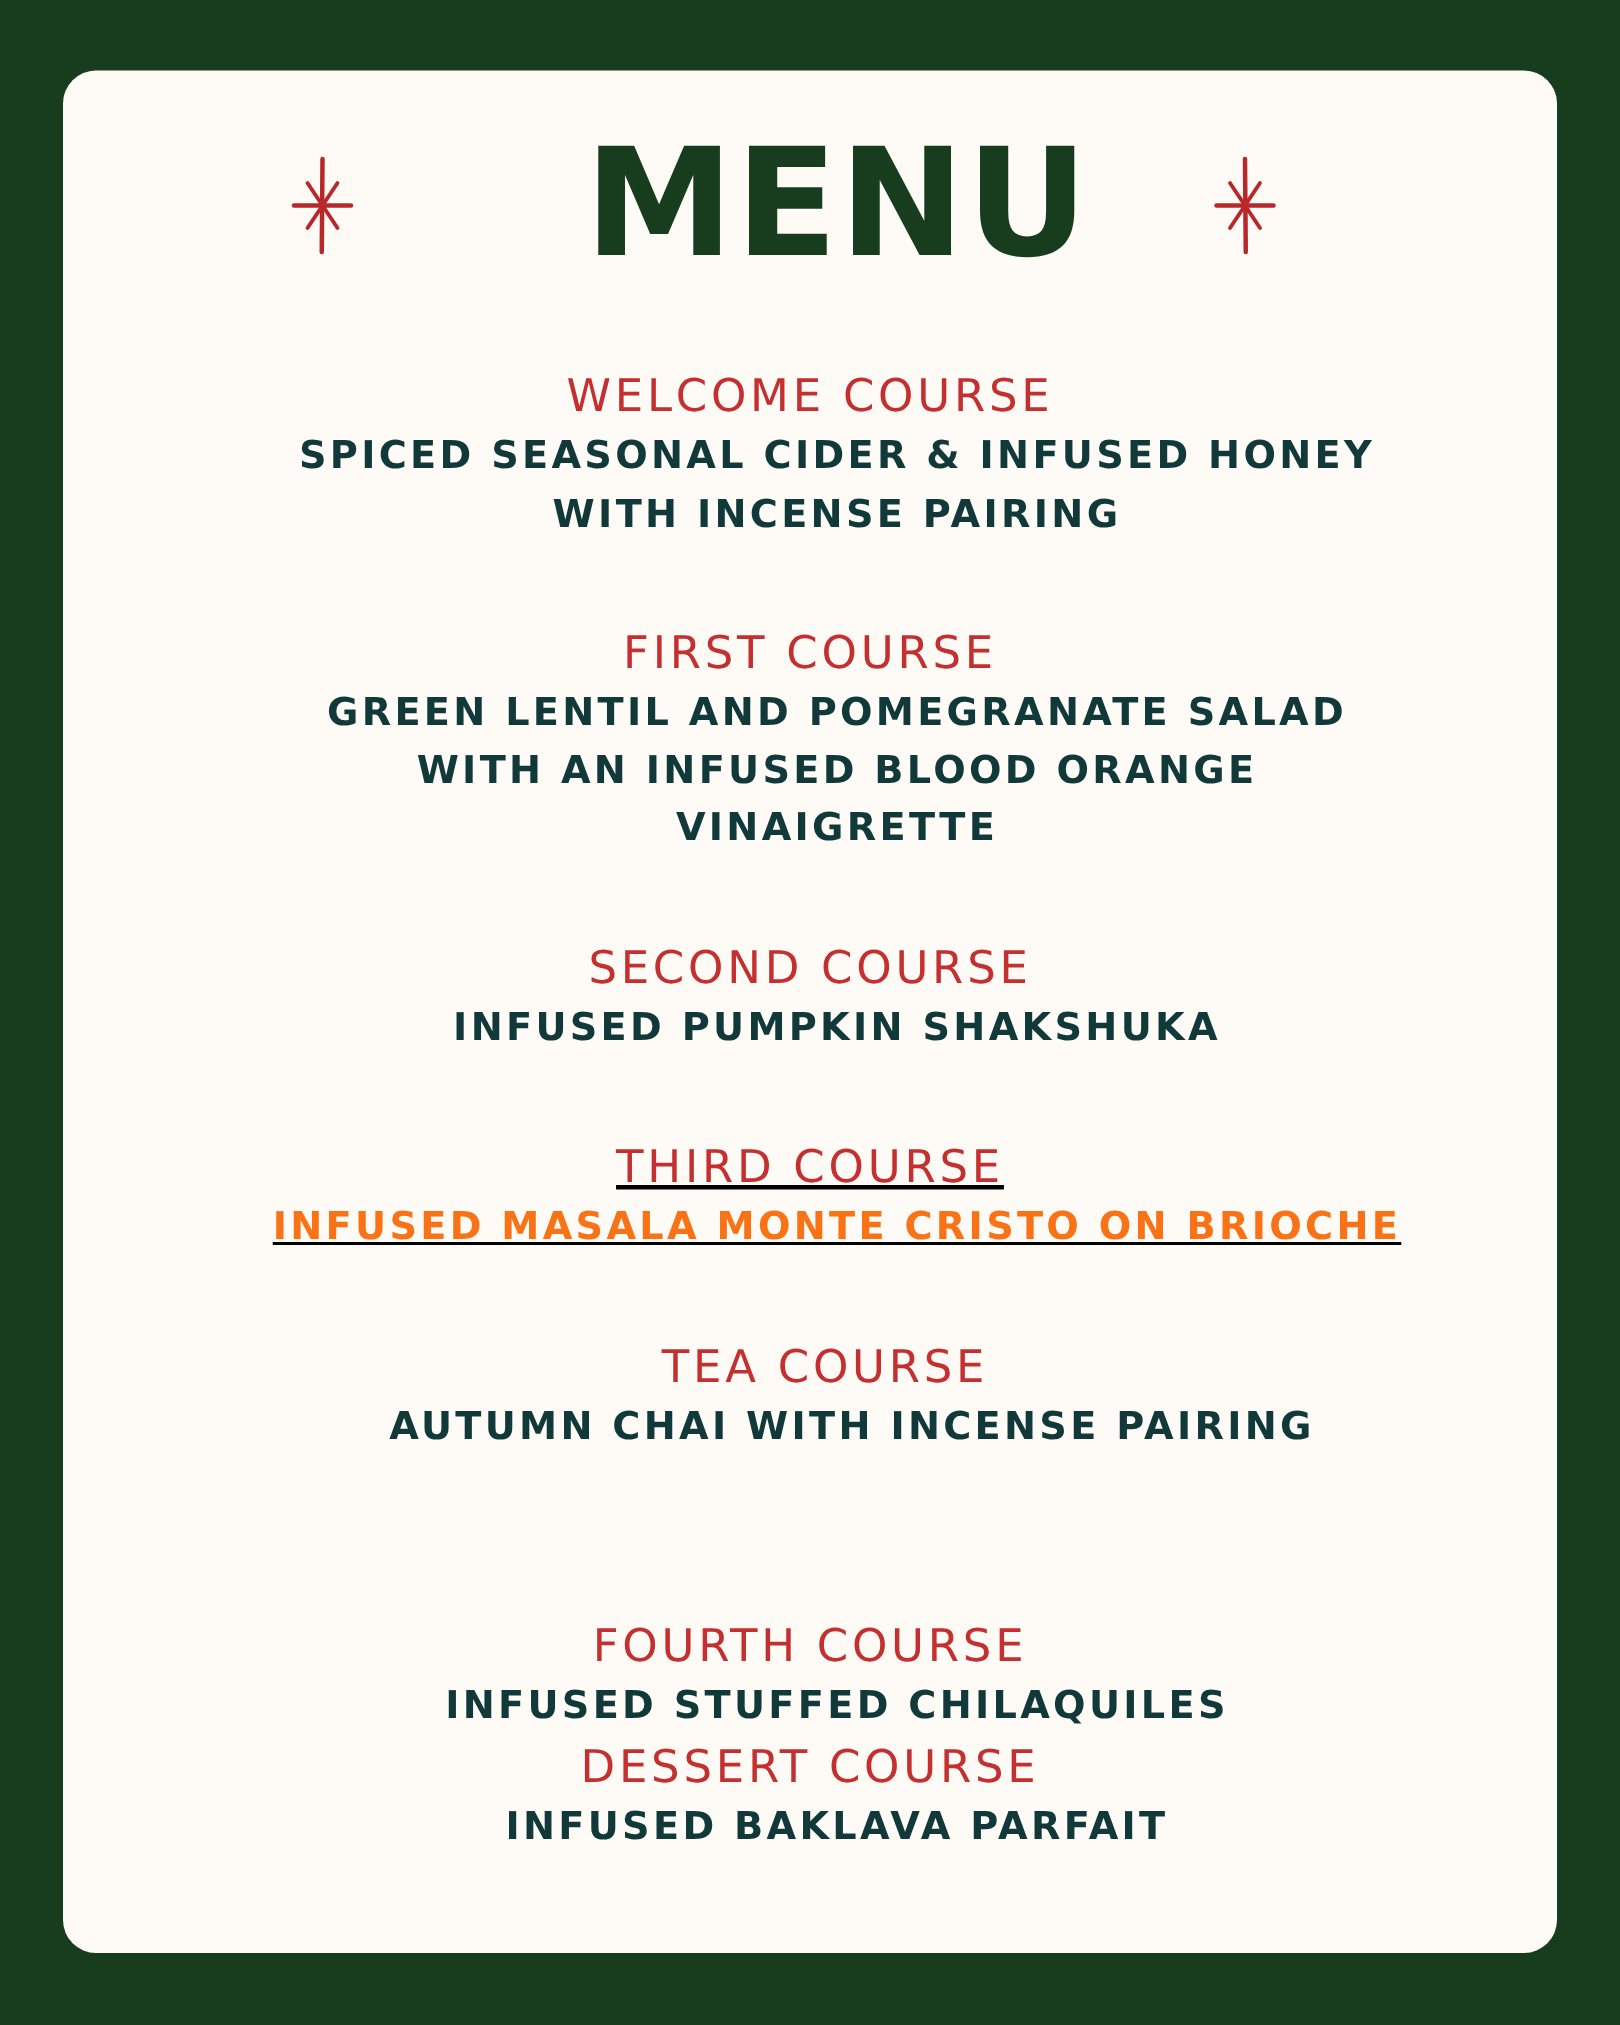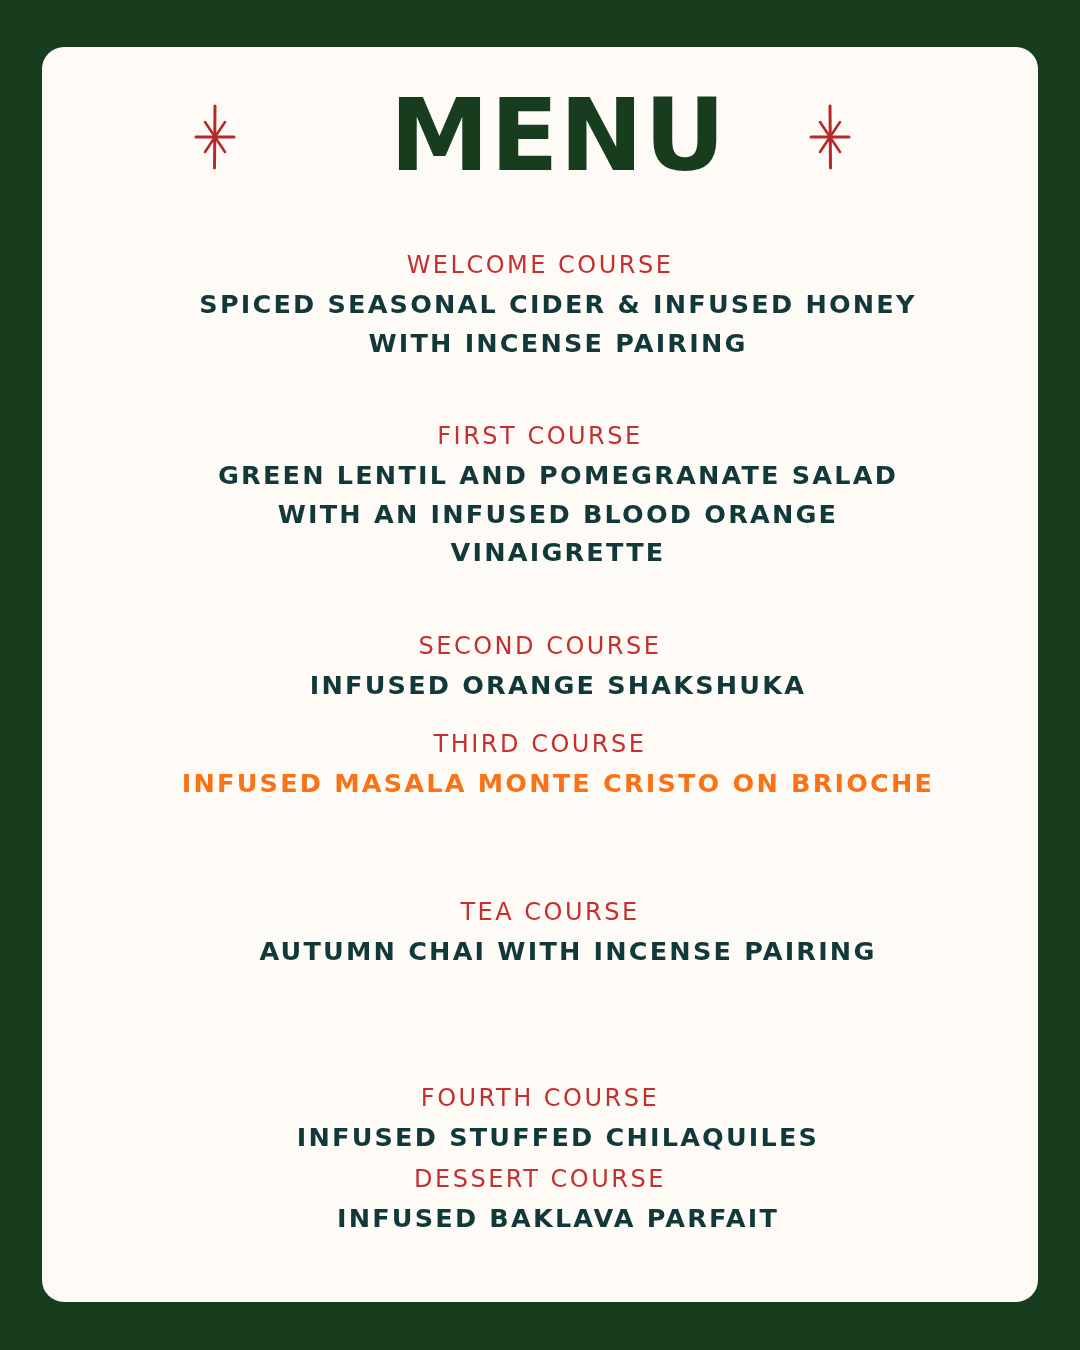--- a/index.html
+++ b/index.html
@@ -38,21 +38,21 @@
   .sparkle svg { width: 100%; height: 100%; display: block; }
   .sec {
     position: absolute;
     left: 0; right: 0;
     text-align: center;
   }
   .sec-head {
     color: #c4302f;
     font-family: "DejaVu Sans", sans-serif;
     font-weight: normal;
-    font-size: 24px;
+    font-size: 30px;
     line-height: 36px;
     letter-spacing: 2.5px;
     margin: 0;
   }
   .sec-desc {
     color: #12393a;
     font-family: "DejaVu Sans", sans-serif;
     font-weight: bold;
     font-size: 25.5px;
     line-height: 38.5px;
@@ -103,25 +103,25 @@
   <p class="sec-desc">
     <span class="line">GREEN LENTIL AND POMEGRANATE SALAD</span>
     <span class="line">WITH AN INFUSED BLOOD ORANGE</span>
     <span class="line">VINAIGRETTE</span>
   </p>
 </div>
 
 <div class="sec" style="top:628px;">
   <h2 class="sec-head">SECOND COURSE</h2>
   <p class="sec-desc">
-    <span class="line">INFUSED ORANGE SHAKSHUKA</span>
+    <span class="line">INFUSED PUMPKIN SHAKSHUKA</span>
   </p>
 </div>
 
-<div class="sec" style="top:726px;">
+<div class="sec" style="top:761px;text-decoration:underline;">
   <h2 class="sec-head">THIRD COURSE</h2>
   <p class="sec-desc green">
     <span class="line">INFUSED MASALA MONTE CRISTO ON BRIOCHE</span>
   </p>
 </div>
 
 <div class="sec" style="top:894px;padding-left:20px;">
   <h2 class="sec-head">TEA COURSE</h2>
   <p class="sec-desc">
     <span class="line">AUTUMN CHAI WITH INCENSE PAIRING</span>

